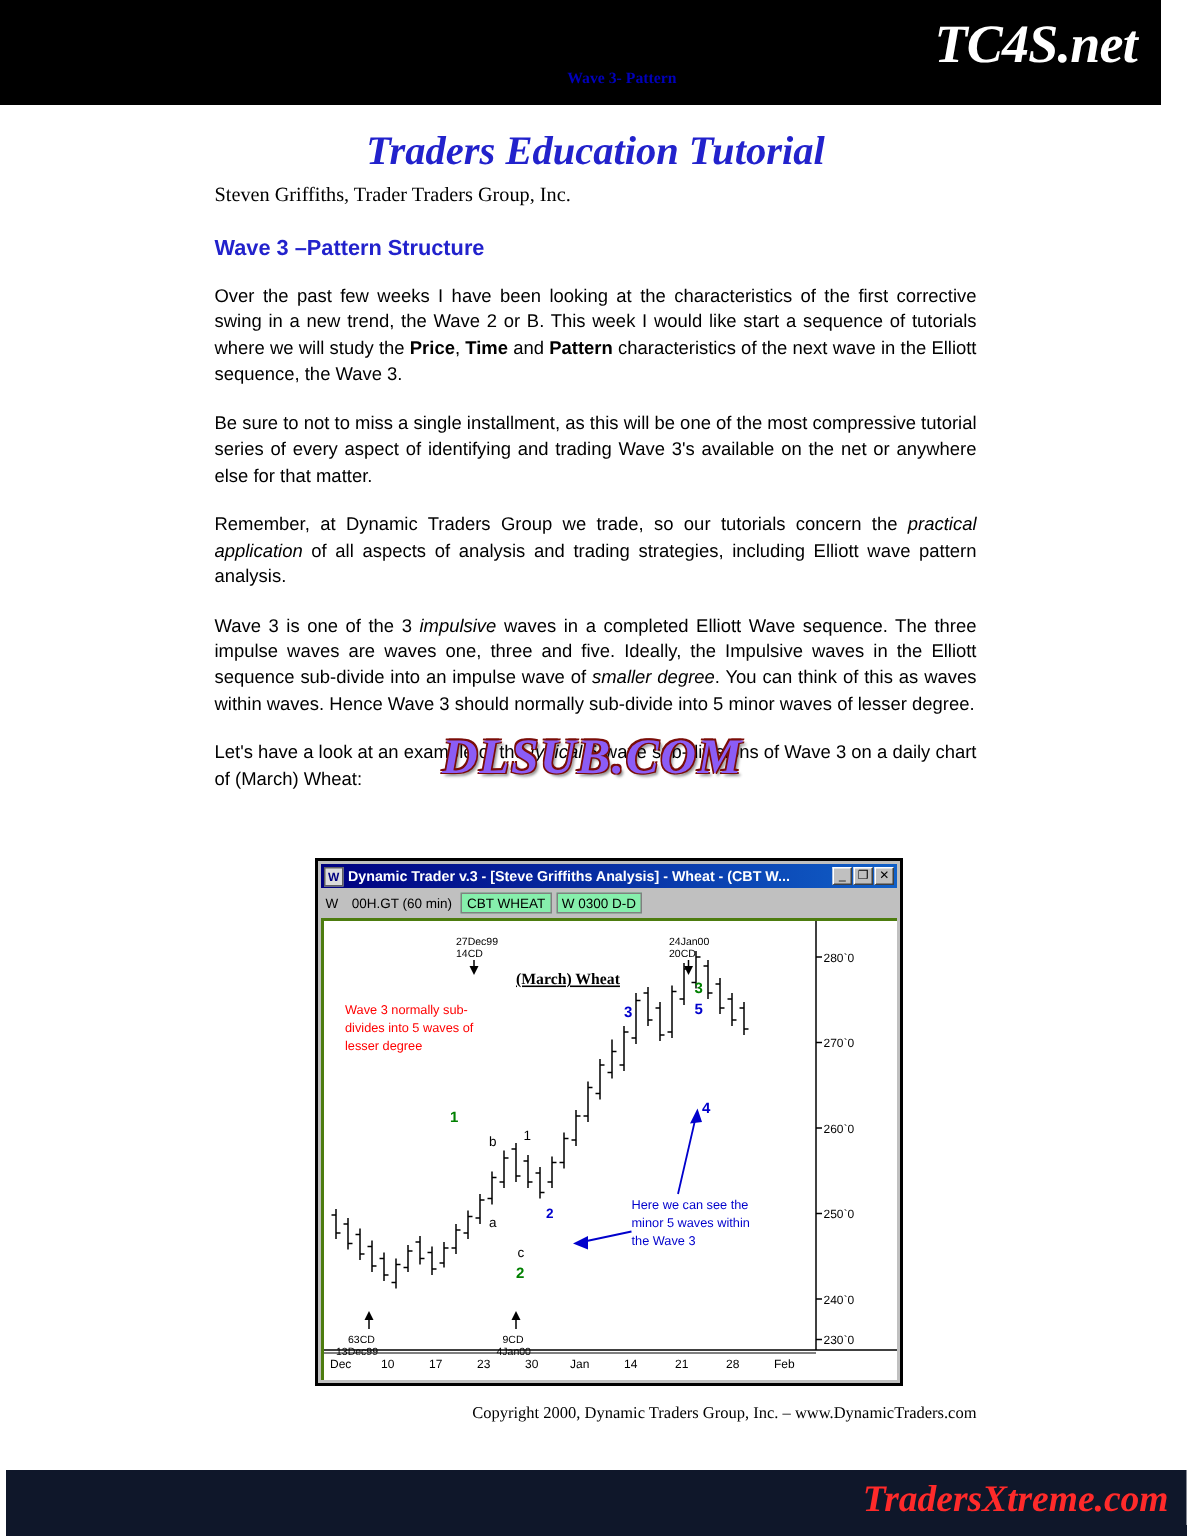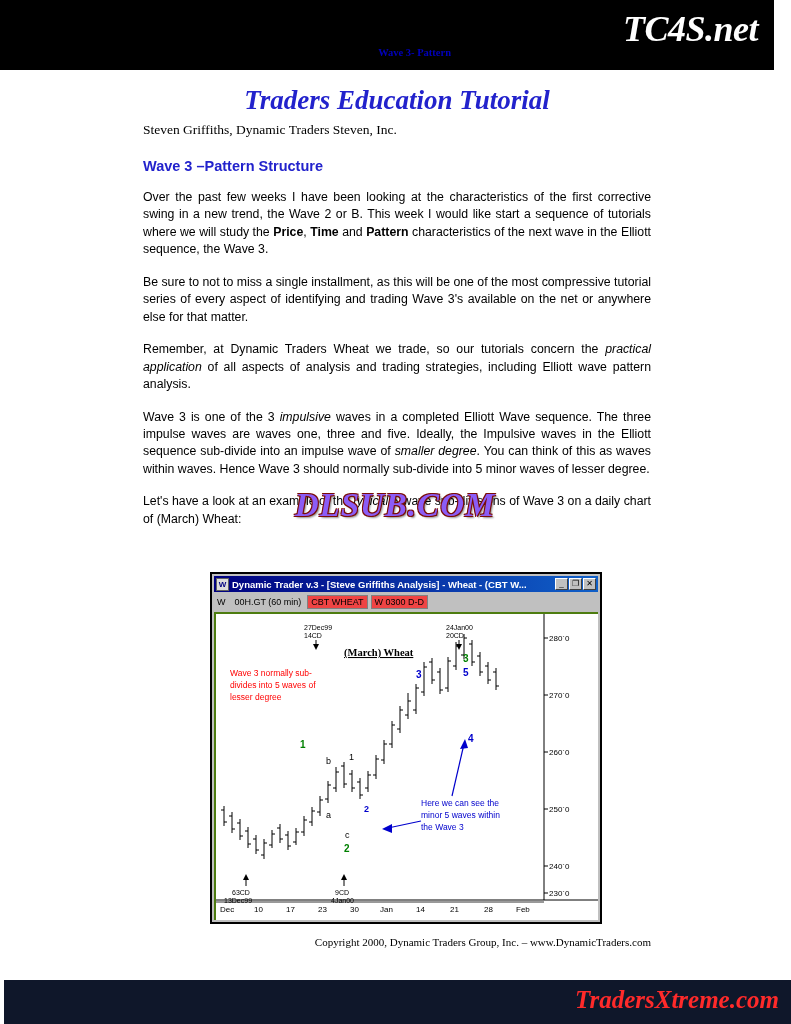--- a/index.html
+++ b/index.html
@@ -121,21 +121,21 @@
     border: 1px solid #ffffff; border-right-color: #404040; border-bottom-color: #404040;
     font-family: "Liberation Sans", sans-serif; font-size: 8px;
     line-height: 10px; text-align: center; color: #000;
   }
   .cw-toolbar {
     height: 15px; margin: 2px 2px 0 2px;
     display: flex; align-items: center; gap: 3px;
     font-family: "Liberation Sans", sans-serif; font-size: 9px;
   }
   .cw-tool-cell {
-    background: #ef4444; border: 1px solid #808080;
+    background: #86efac; border: 1px solid #808080;
     padding: 0 3px; height: 14px; line-height: 13px;
     color: #000000; white-space: nowrap;
   }
   .cw-tool-plain { padding: 0 3px; color: #000; }
   .cw-canvas-wrap {
     position: absolute; left: 2px; top: 38px;
     width: 384px; height: 308px;
     background: #ffffff; border: 2px solid #4d7c0f;
   }
   svg.chart-svg { display: block; }
@@ -168,31 +168,31 @@
     <div class="brand-logo">TC4S.net</div>
   </div>
 
   <div class="header-line">
     <span>Traders Education Tutorial – </span><span class="hl-blue">Wave 3- Pattern</span><span> – 2/5/00 – Page 1</span>
   </div>
   <div class="header-rule"></div>
 
   <div class="content">
     <h1 class="doc-title">Traders Education Tutorial</h1>
-    <div class="byline">Steven Griffiths, Dynamic Traders Steven, Inc.</div>
+    <div class="byline">Steven Griffiths, Trader Traders Group, Inc.</div>
     <h2 class="section-title">Wave 3 –Pattern Structure</h2>
 
     <p class="body-par">
       <span>Over the past few weeks I have been looking at the characteristics of the first corrective swing in a new trend, the Wave 2 or B. This week I would like start a sequence of tutorials where we will study the </span><b>Price</b><span>, </span><b>Time</b><span> and </span><b>Pattern</b><span> characteristics of the next wave in the Elliott sequence, the Wave 3.</span>
     </p>
 
     <p class="body-par">Be sure to not to miss a single installment, as this will be one of the most compressive tutorial series of every aspect of identifying and trading Wave 3's available on the net or anywhere else for that matter.</p>
 
     <p class="body-par">
-      <span>Remember, at Dynamic Traders Wheat we trade, so our tutorials concern the </span><i>practical application</i><span> of all aspects of analysis and trading strategies, including Elliott wave pattern analysis.</span>
+      <span>Remember, at Dynamic Traders Group we trade, so our tutorials concern the </span><i>practical application</i><span> of all aspects of analysis and trading strategies, including Elliott wave pattern analysis.</span>
     </p>
 
     <p class="body-par">
       <span>Wave 3 is one of the 3 </span><i>impulsive</i><span> waves in a completed Elliott Wave sequence. The three impulse waves are waves one, three and five. Ideally, the Impulsive waves in the Elliott sequence sub-divide into an impulse wave of </span><i>smaller degree</i><span>. You can think of this as waves within waves. Hence Wave 3 should normally sub-divide into 5 minor waves of lesser degree.</span>
     </p>
 
     <p class="body-par">
       <span>Let's have a look at an example of the </span><i>typical</i><span> 5-wave sub-divisions of Wave 3 on a daily chart of (March) Wheat:</span>
     </p>
   </div>

